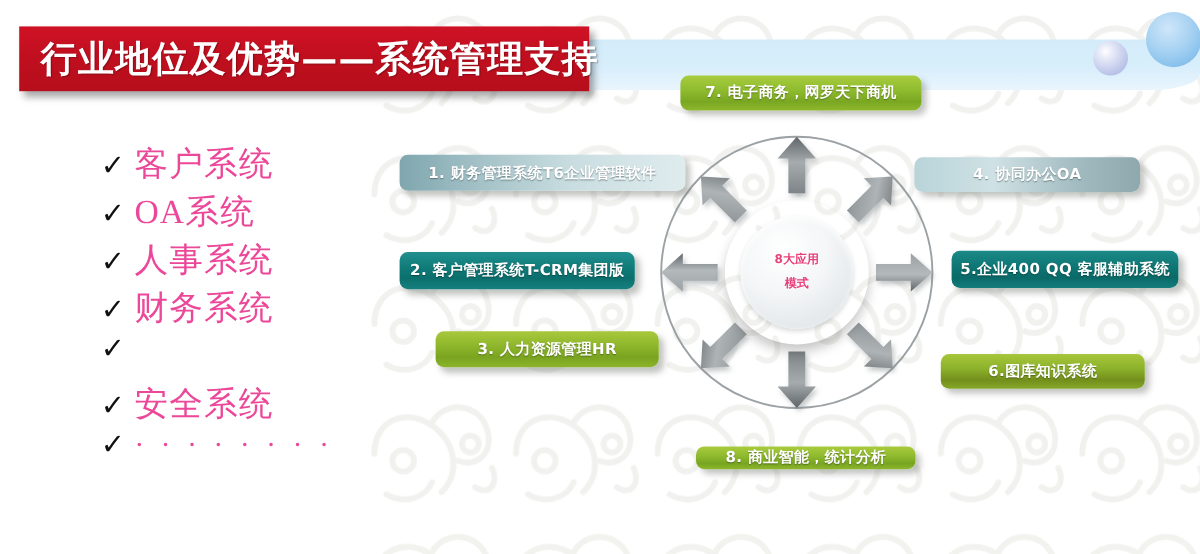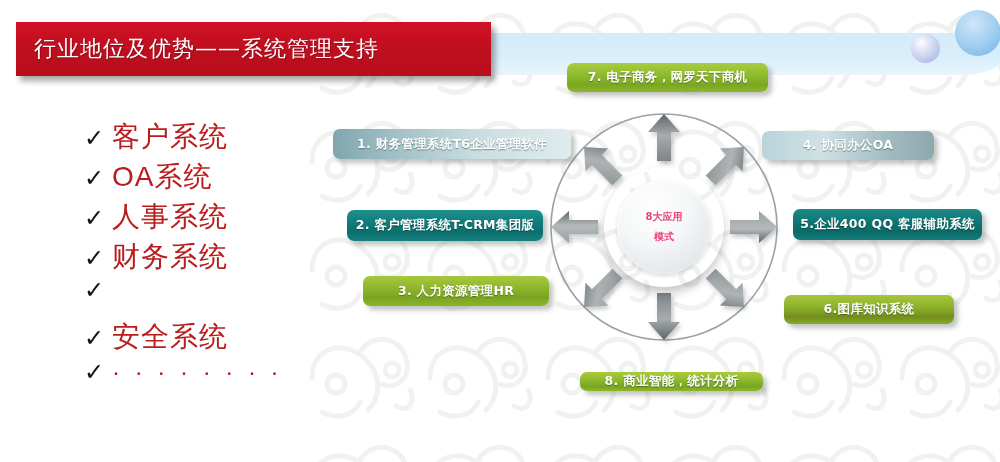--- a/index.html
+++ b/index.html
@@ -40,41 +40,41 @@
   
   .title-banner{
     position:absolute;left:16px;top:22px;width:475px;height:54px;
     background:linear-gradient(180deg,#cf1225 0%,#c00f1f 48%,#b60e1c 100%);
     box-shadow:4px 5px 6px rgba(0,0,0,.35);
     display:flex;align-items:center;
   }
   .title-text{
     color:#ffffff;
     font-family:"DejaVu Serif","Liberation Serif",serif;
-    font-size:22px;font-weight:400;letter-spacing:1px;
+    font-size:30px;font-weight:700;letter-spacing:1px;
     padding-left:18px;white-space:nowrap;
     text-shadow:1px 1px 1px rgba(0,0,0,.25);
   }
 
   
   .bullets{
     position:absolute;left:84px;top:118px;width:230px;
   }
   .bullet-row{
     display:flex;align-items:baseline;height:40px;
   }
   .bullet-check{
     width:28px;flex:0 0 28px;
     font-size:24px;color:#111111;font-weight:700;
     font-family:"DejaVu Sans",sans-serif;
     line-height:1;
   }
   .bullet-label{
-    font-family:Liberation Sans, sans-serif;
-    font-size:28px;color:#b91c1c;white-space:nowrap;
+    font-family:Liberation Serif, serif;
+    font-size:28px;color:#ec4899;white-space:nowrap;
     letter-spacing:1px;
   }
   .bullet-label.dots{letter-spacing:4px;font-size:24px;}
 
   
   #diagram{position:absolute;left:330px;top:40px;width:670px;height:400px;}
 
   
   .pill{
     position:absolute;
@@ -88,29 +88,29 @@
     letter-spacing:.3px;
     text-shadow:0 1px 1px rgba(0,0,0,.35);
   }
 
   .pill-1{
     left:333px;top:129px;width:238px;height:30px;
     background:linear-gradient(90deg,#7fa6ae 0%,#9cbcc2 22%,#c9dde0 60%,#dfecee 100%);
     color:#ffffff;text-shadow:0 1px 1px rgba(60,80,85,.6);
   }
   .pill-2{
-    left:347px;top:210px;width:196px;height:31px;
+    left:333px;top:210px;width:196px;height:31px;
     background:linear-gradient(180deg,#1f8f8d 0%,#0f7a78 45%,#0b6f6d 70%,#16817f 100%);
   }
   .pill-3{
     left:363px;top:276px;width:186px;height:30px;
     background:linear-gradient(180deg,#a8c83c 0%,#8fb72c 40%,#7aa420 72%,#8cb42b 100%);
   }
   .pill-4{
-    left:762px;top:131px;width:172px;height:29px;
+    left:762px;top:131px;width:188px;height:29px;
     background:linear-gradient(90deg,#b9d4d9 0%,#cfe1e4 35%,#9fb9bf 75%,#8fa8ae 100%);
     color:#ffffff;text-shadow:0 1px 1px rgba(60,80,85,.6);
   }
   .pill-5{
     left:793px;top:209px;width:189px;height:31px;
     background:linear-gradient(180deg,#1b8a88 0%,#0d7573 45%,#0a6a68 72%,#147d7b 100%);
   }
   .pill-6{
     left:784px;top:295px;width:170px;height:29px;
     background:linear-gradient(180deg,#a6c63b 0%,#8cb22b 42%,#738f1c 75%,#85a828 100%);

